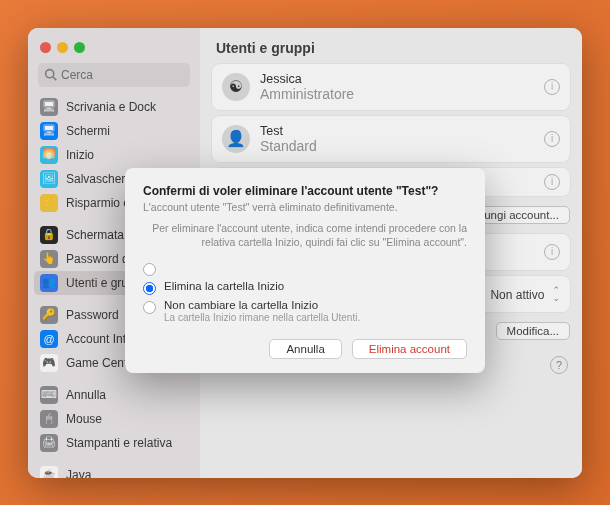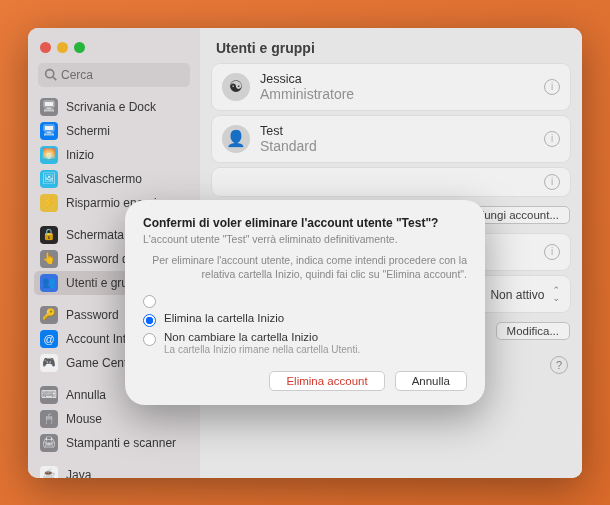--- a/index.html
+++ b/index.html
@@ -83,24 +83,23 @@
 .right-group{display:flex;align-items:flex-end;gap:8px;}
 .help-row{display:flex;justify-content:flex-end;padding:6px 2px;}
 .help-btn{width:18px;height:18px;border:1px solid #bbb;border-radius:50%;color:#888;font-size:11px;display:flex;align-items:center;justify-content:center;}
 .overlay {
   position:absolute; inset:0;
   background:rgba(0,0,0,0.06);
   display:flex; align-items:flex-start; justify-content:center;
   padding-top:140px;
 }
 .dialog {
-  width:360px; background:#f1f1f1; border-radius:20px;
+  width:360px; background:#f1f1f1; border-radius:8px;
   box-shadow:0 14px 40px rgba(0,0,0,0.35);
   padding:16px 18px 14px;
-  margin-top:32px;
 }
 .dlg-title{font-size:12px;font-weight:700;color:#222;margin-bottom:3px;}
 .dlg-sub{font-size:10.5px;color:#888;margin-bottom:8px;}
 .dlg-desc{font-size:10.5px;color:#888;margin-bottom:10px;line-height:1.35;text-align:right;}
 .radio-group{margin-bottom:14px;}
 .radio-row{display:flex;align-items:flex-start;gap:8px;padding:2px 0;}
 .radio-dot{width:13px;height:13px;border:1px solid #aaa;border-radius:50%;margin-top:2px;flex-shrink:0;background:#fff;}
 .radio-dot.sel{border-color:#0a66ff;background:radial-gradient(circle,#0a66ff 0 45%,#fff 50% 100%);border-width:1px;}
 .radio-body{flex:1;}
 .radio-label{font-size:11.5px;color:#333;}
@@ -177,21 +176,21 @@
         <div class="sb-item">
           <div class="sb-icon" style="background: rgb(142, 142, 147);">⌨</div>
           <span>Annulla</span>
         </div>
         <div class="sb-item">
           <div class="sb-icon" style="background: rgb(142, 142, 147);">🖱</div>
           <span>Mouse</span>
         </div>
         <div class="sb-item">
           <div class="sb-icon" style="background: rgb(142, 142, 147);">🖨</div>
-          <span>Stampanti e scanner</span>
+          <span>Stampanti e relativa</span>
         </div>
         <div class="sb-spacer"></div>
         <div class="sb-item">
           <div class="sb-icon" style="background: rgb(255, 255, 255);">☕</div>
           <span>Java</span>
         </div>
       </div>
   </div>
 
   <div class="main">
@@ -267,18 +266,18 @@
           </div>
           <div class="radio-row">
             <div class="radio-dot"></div>
             <div class="radio-body">
               <div class="radio-label">Non cambiare la cartella Inizio</div>
               <div class="radio-help">La cartella Inizio rimane nella cartella Utenti.</div>
             </div>
           </div>
         </div>
       <div class="dlg-buttons">
+        <button class="dlg-btn">Annulla</button>
         <button class="dlg-btn destructive">Elimina account</button>
-        <button class="dlg-btn">Annulla</button>
       </div>
     </div>
   </div>
 </div>
 
 </body></html>

